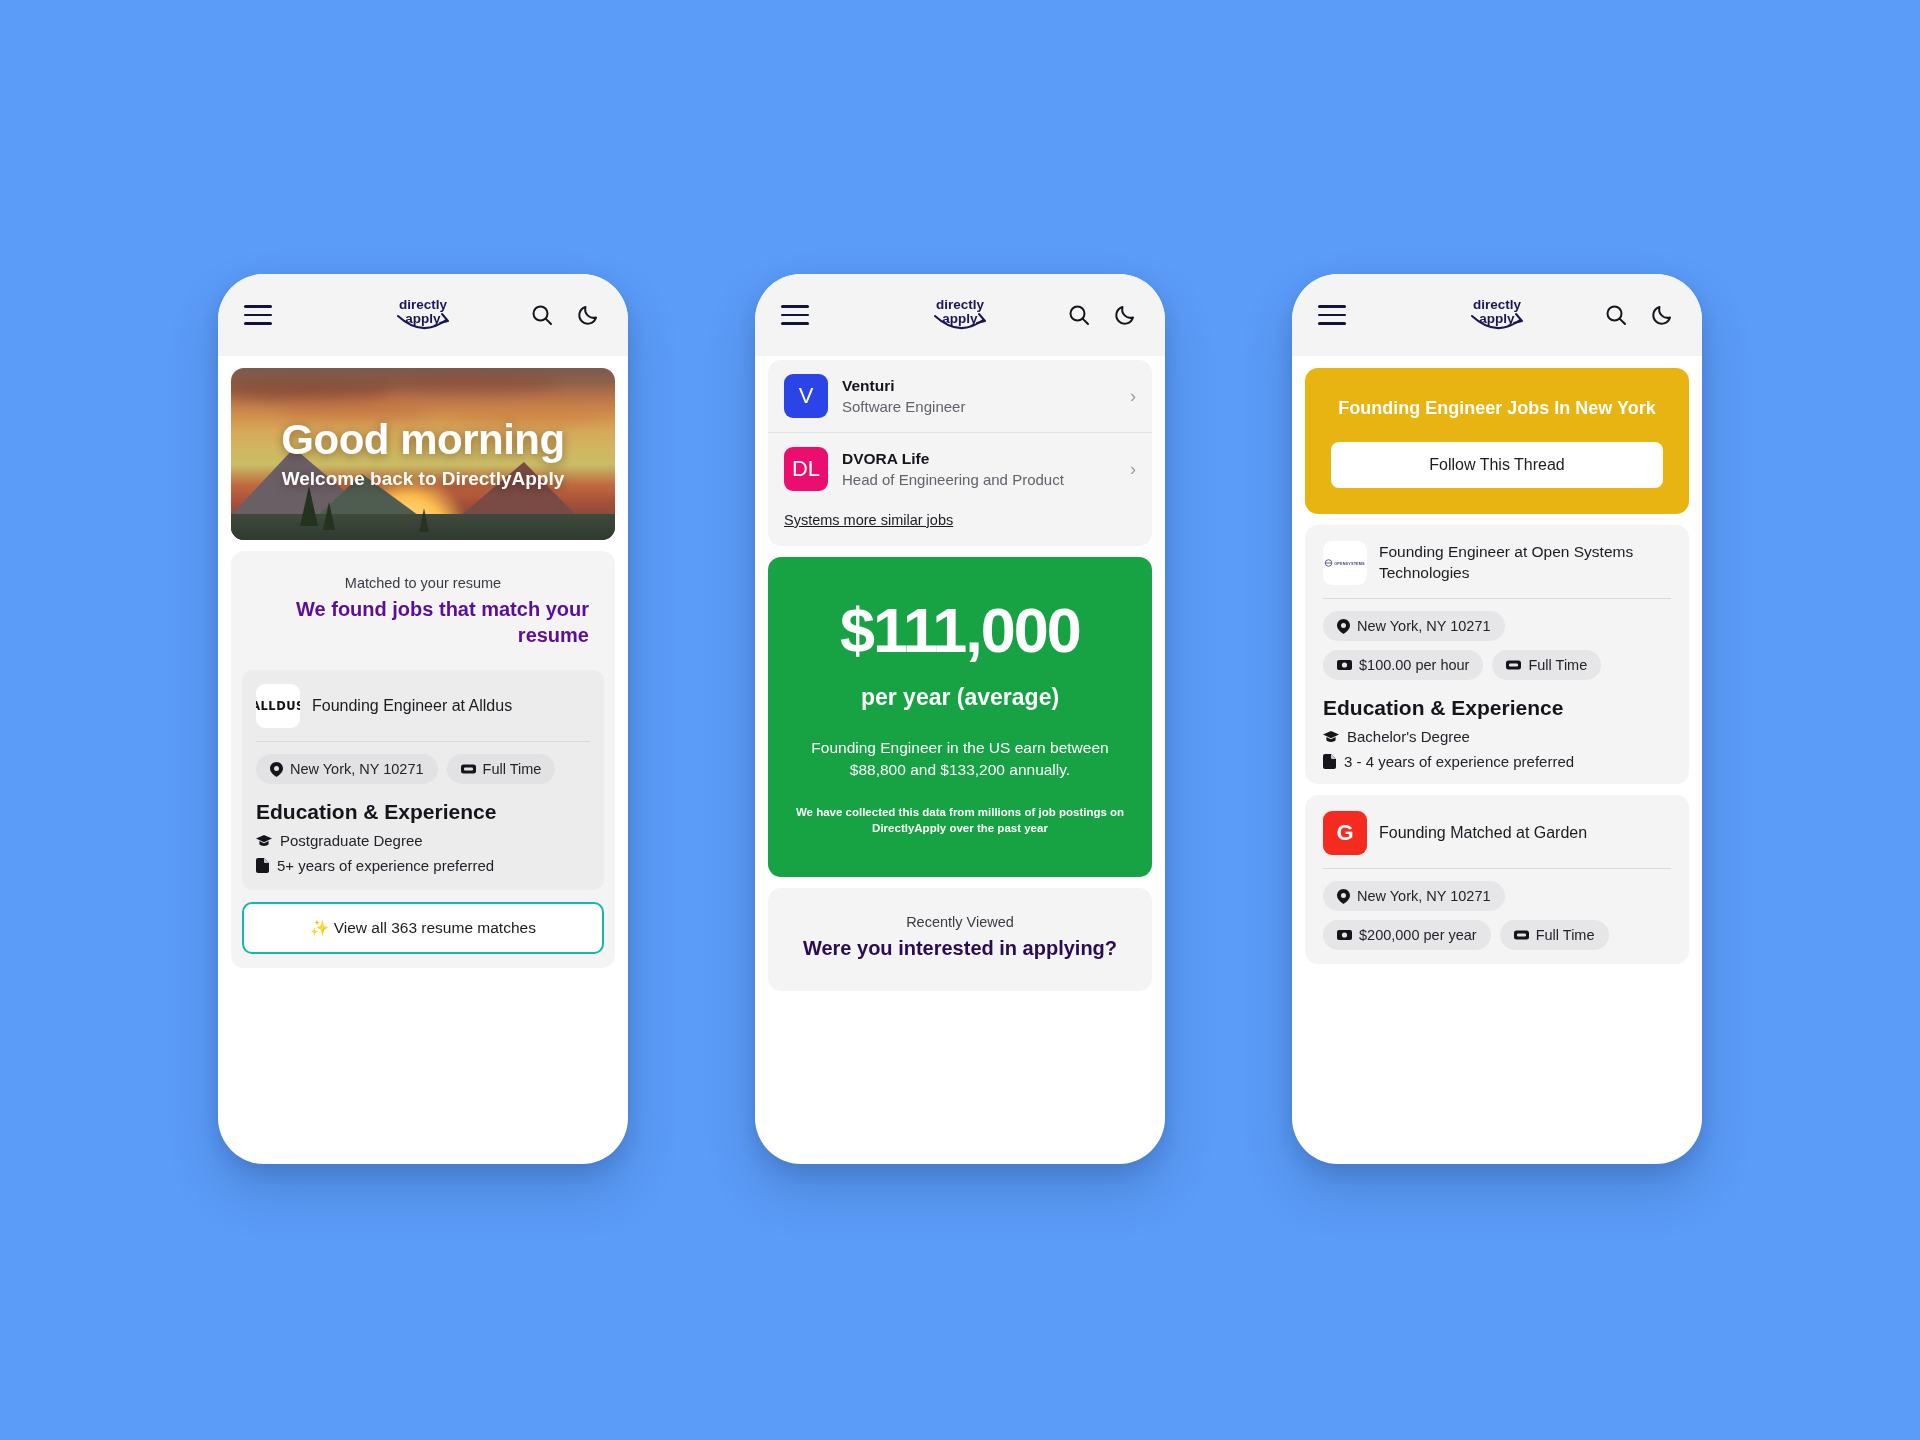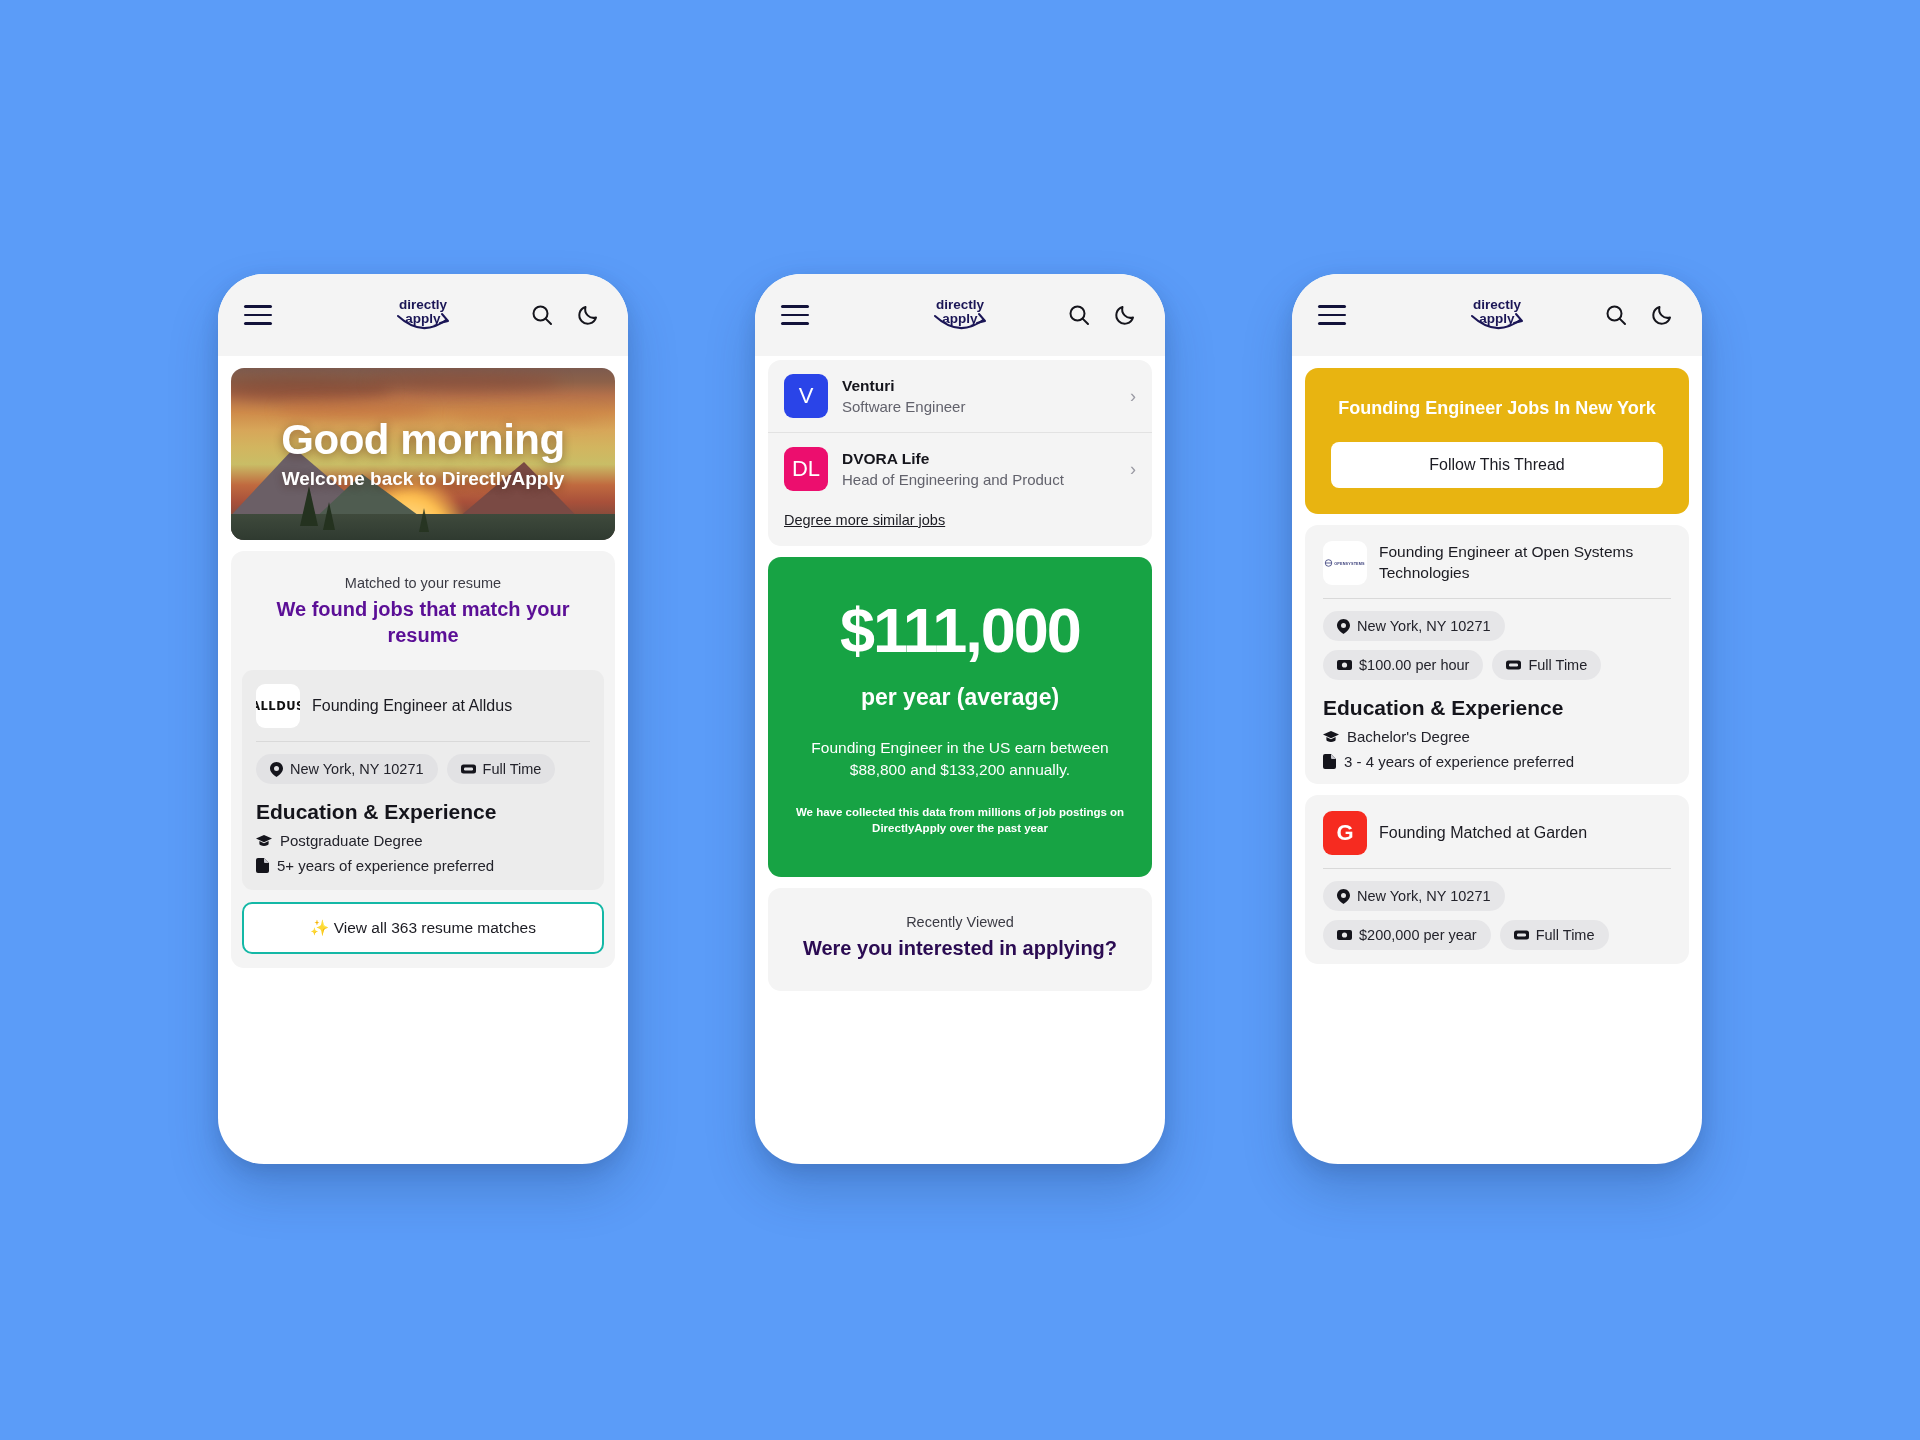--- a/index.html
+++ b/index.html
@@ -144,21 +144,21 @@
   .hero-sub {
     font-size: 19px; font-weight: 700; color: #ffffff; margin-top: 6px;
     text-shadow: 0 2px 8px rgba(60,25,10,0.45);
   }
 
   
   .match-head { padding: 24px 26px 8px; text-align: center; }
   .match-eyebrow { font-size: 14.5px; color: #3b3b44; }
   .match-title {
     font-size: 20px; font-weight: 700; color: #5b0f96;
-    line-height: 1.3; margin-top: 5px;
+    line-height: 1.3; margin-top: 5px; text-align: right;
   }
 
   
   .jobcard {
     margin: 14px 11px 12px;
     background: #ececec;
     border-radius: 11px;
     padding: 14px 14px 16px;
   }
   .jobcard.plain { background: transparent; margin: 0; padding: 16px 18px 14px; }
@@ -425,21 +425,21 @@
             <div class="logo-tile pink">
               <span class="logo-letter">DL</span>
             </div>
             <div class="listrow-txt">
               <div class="listrow-title">DVORA Life</div>
               <div class="listrow-sub">Head of Engineering and Product</div>
             </div>
             <div class="chev">›</div>
           </div>
           <div class="browse-link">
-            <span>Degree more similar jobs</span>
+            <span>Systems more similar jobs</span>
           </div>
         </div>
 
         <div class="salary">
           <div class="salary-amount">$111,000</div>
           <div class="salary-per">per year (average)</div>
           <div class="salary-desc">Founding Engineer in the US earn between $88,800 and $133,200 annually.</div>
           <div class="salary-note">We have collected this data from millions of job postings on DirectlyApply over the past year</div>
         </div>
 

